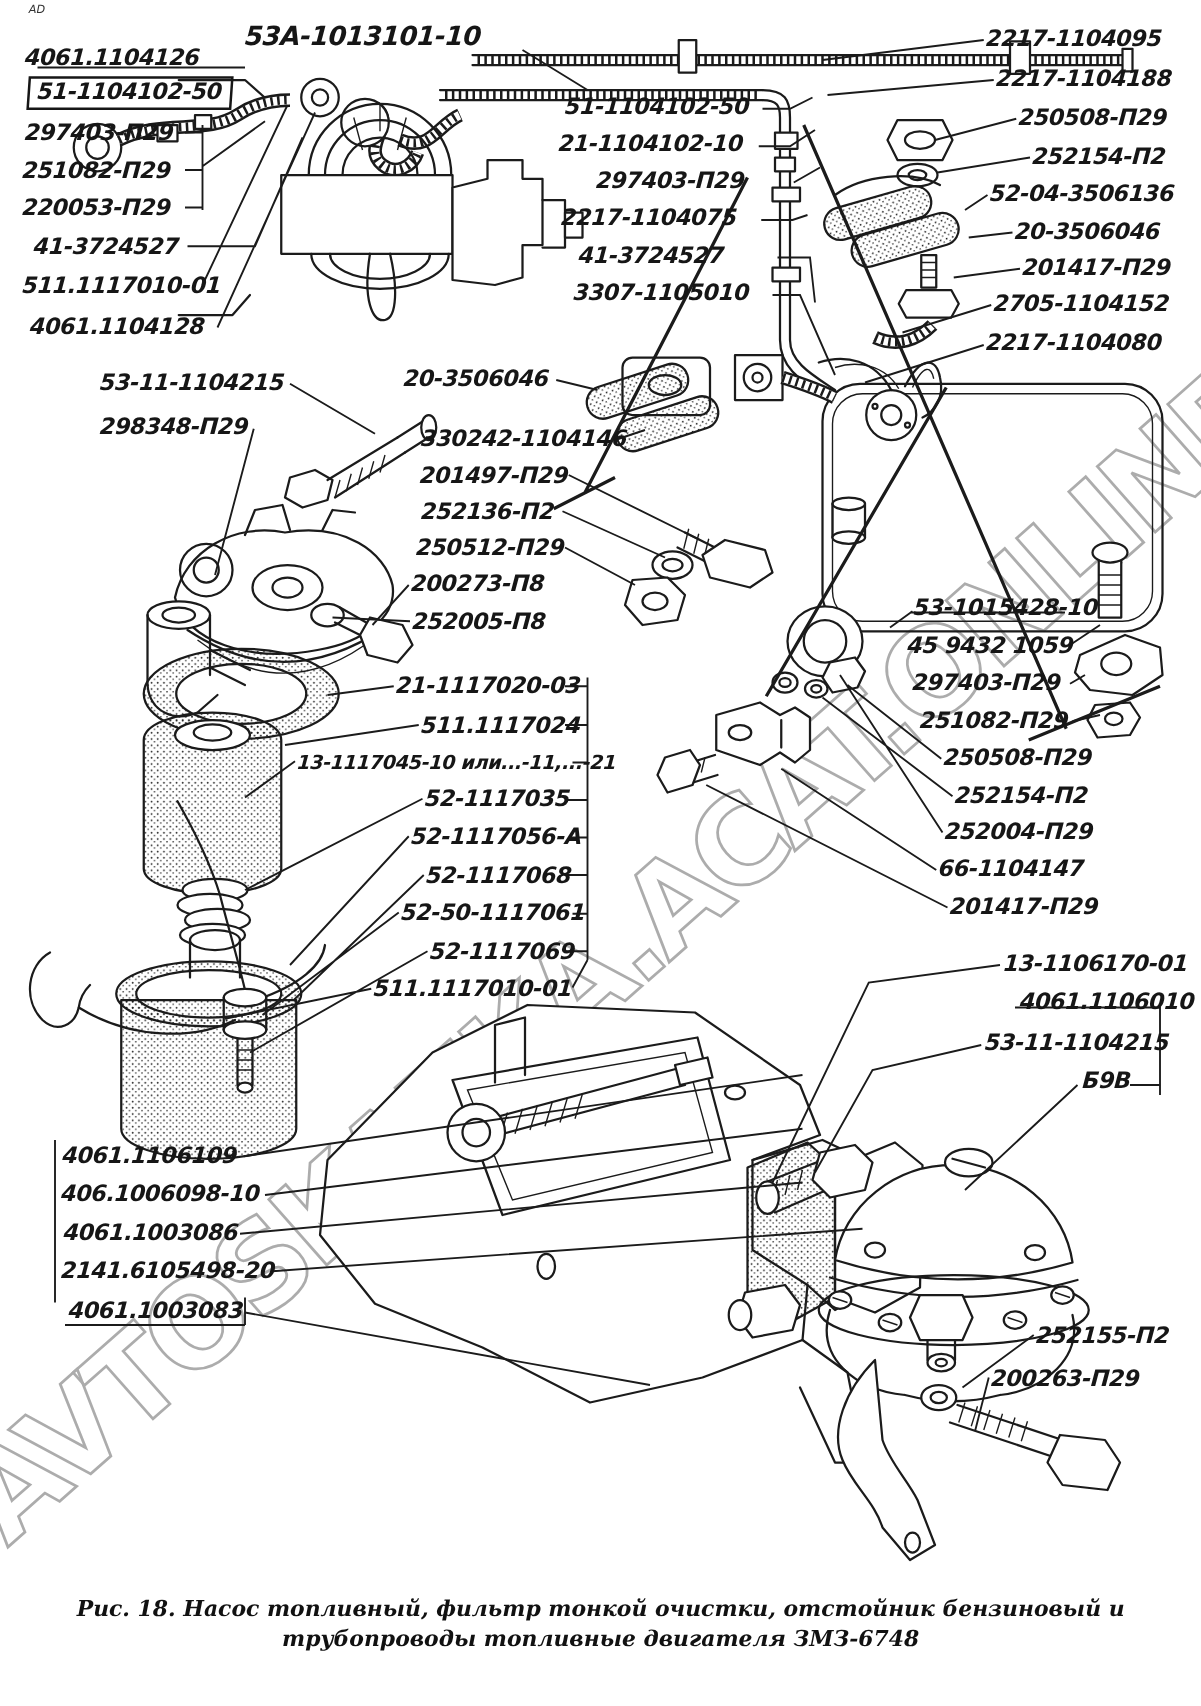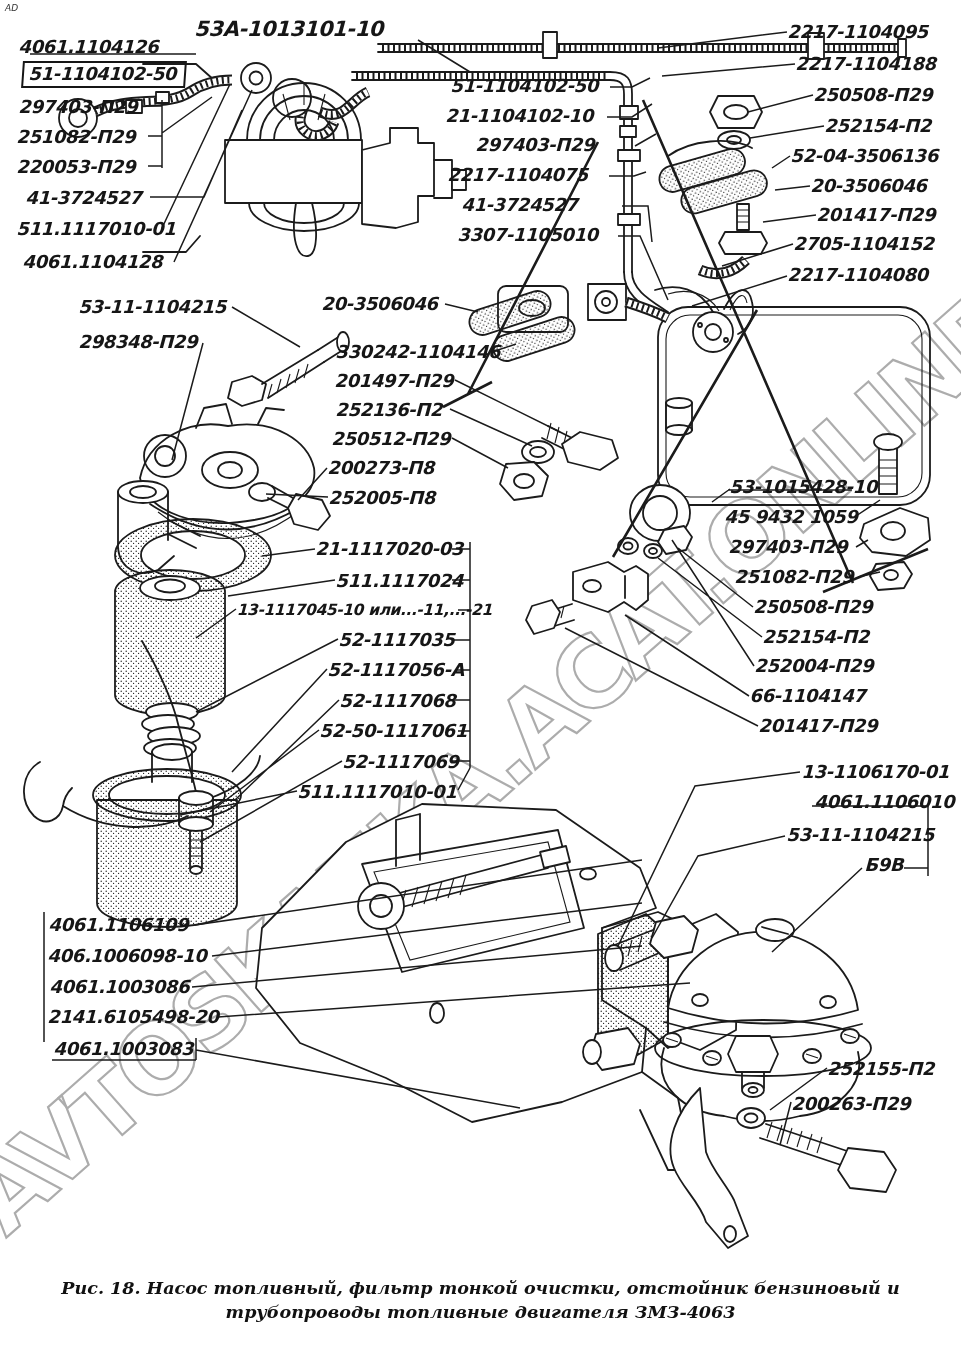--- a/index.html
+++ b/index.html
@@ -2,21 +2,21 @@
 <html><head>
 <meta charset="utf-8">
 <style>
   html,body{margin:0;padding:0;background:#e8e8e8}
   .page{position:relative;width:961px;height:1365px;background:#ffffff;overflow:hidden;font-family:"DejaVu Sans",sans-serif}
   .page svg{position:absolute;left:0;top:0}
   .lbl{position:absolute;font-style:italic;font-weight:bold;font-size:18px;letter-spacing:-0.4px;color:#161616;white-space:nowrap;transform:skewX(-4deg)}
   .lbl.lg{font-size:21px}
   .lbl.sm{font-size:15.5px}
   .lbl.boxed{border:2px solid #161616;padding:0 6px 2px 6px;margin-left:-8px;margin-top:-3px}
-  .corner{position:absolute;left:5px;top:3px;font:italic 9px "DejaVu Sans",sans-serif;color:#333}
+  .corner{position:absolute;left:23px;top:3px;font:italic 9px "DejaVu Sans",sans-serif;color:#333}
   .caption{position:absolute;left:0;width:100%;top:1276px;text-align:center;font-style:italic;font-weight:bold;font-size:17.5px;font-family:"DejaVu Serif",serif;color:#111;line-height:24px}
   
   .ln{fill:none;stroke:#1b1b1b;stroke-width:1.8;stroke-linecap:round;stroke-linejoin:round}
   .thin{fill:none;stroke:#1b1b1b;stroke-width:1.1}
   .fw{fill:#fff;stroke:#1b1b1b;stroke-width:1.8;stroke-linejoin:round}
   .fs{fill:url(#stip);stroke:#1b1b1b;stroke-width:1.8;stroke-linejoin:round}
   .ld{fill:none;stroke:#1b1b1b;stroke-width:1.5}
   .ld2{fill:none;stroke:#1b1b1b;stroke-width:2.6}
   .tube-o{fill:none;stroke:#1b1b1b;stroke-width:11}
   .tube-i{fill:none;stroke:#fff;stroke-width:7}
@@ -348,16 +348,16 @@
   <div class="lbl" style="left:49px;top:1006px">2141.6105498-20</div>
   <div class="lbl" style="left:55px;top:1038px">4061.1003083</div>
   <div class="lbl" style="left:829px;top:1058px">252155-П2</div>
   <div class="lbl" style="left:793px;top:1093px">200263-П29</div>
 </div>
 
 <div class="corner">AD</div>
 
 <div class="caption">
   <div>Рис. 18. Насос топливный, фильтр тонкой очистки, отстойник бензиновый и</div>
-  <div>трубопроводы топливные двигателя ЗМЗ-4063</div>
+  <div>трубопроводы топливные двигателя ЗМЗ-6748</div>
 </div>
 
 </div>
 
 </body></html>

